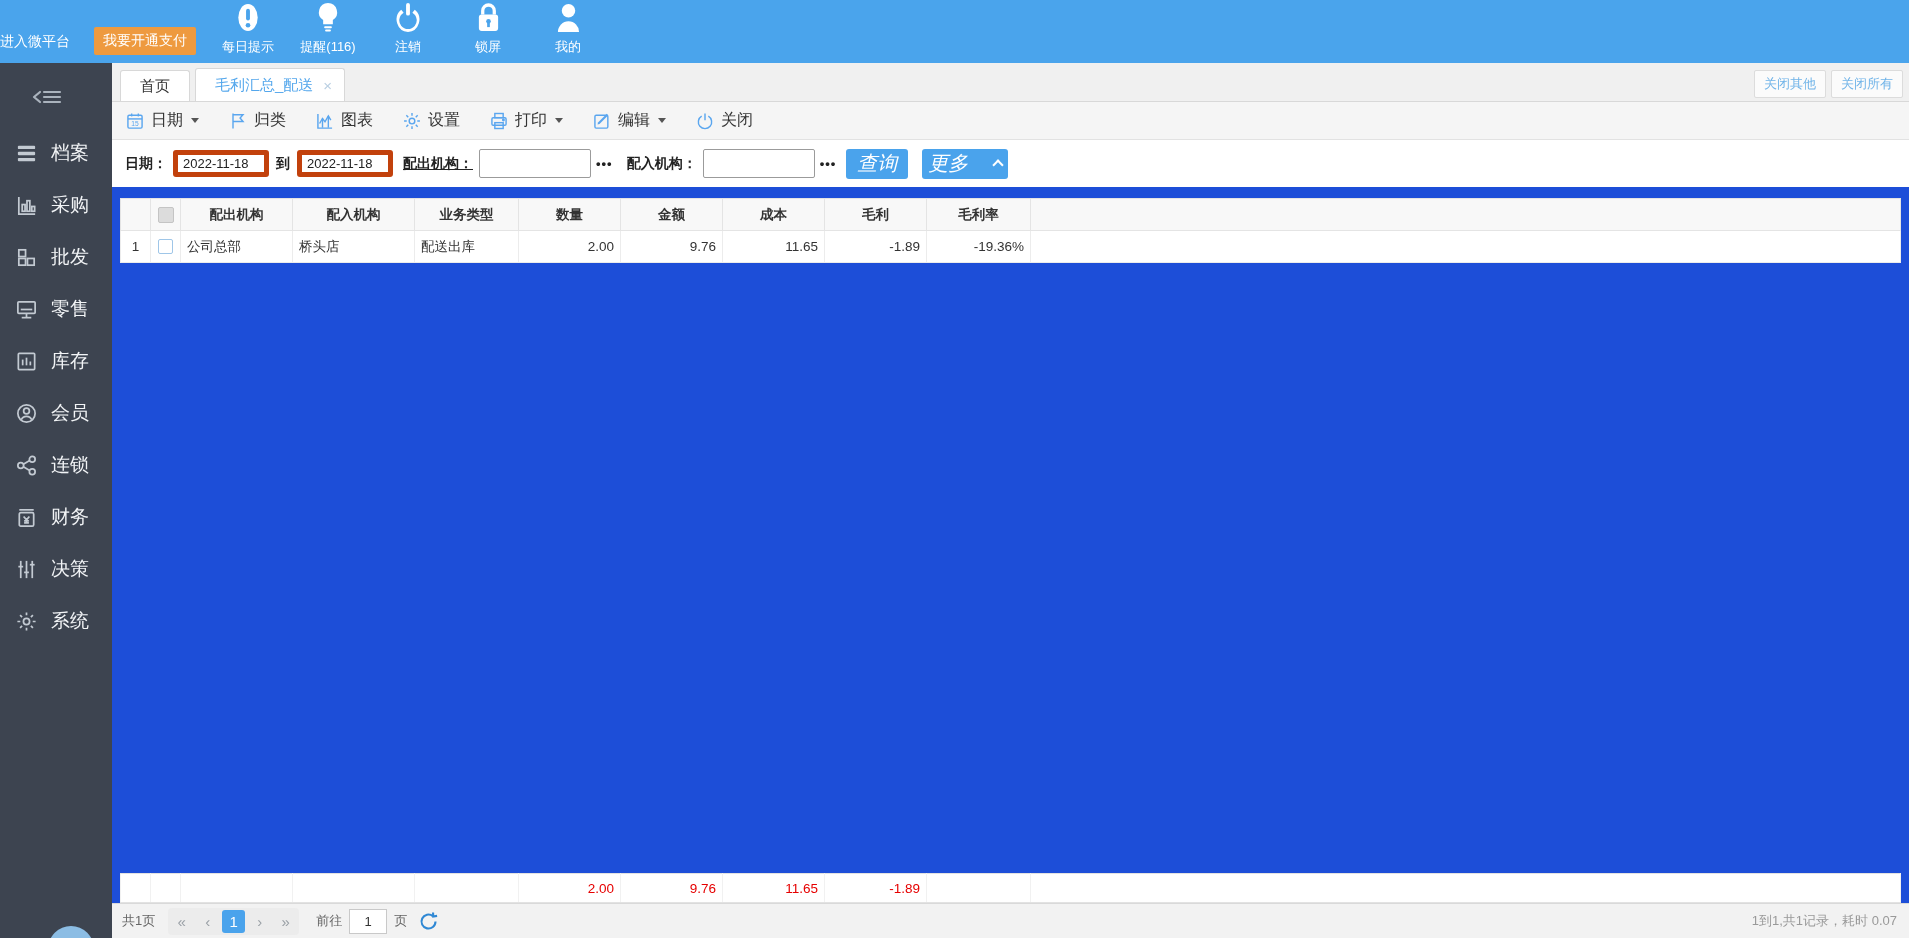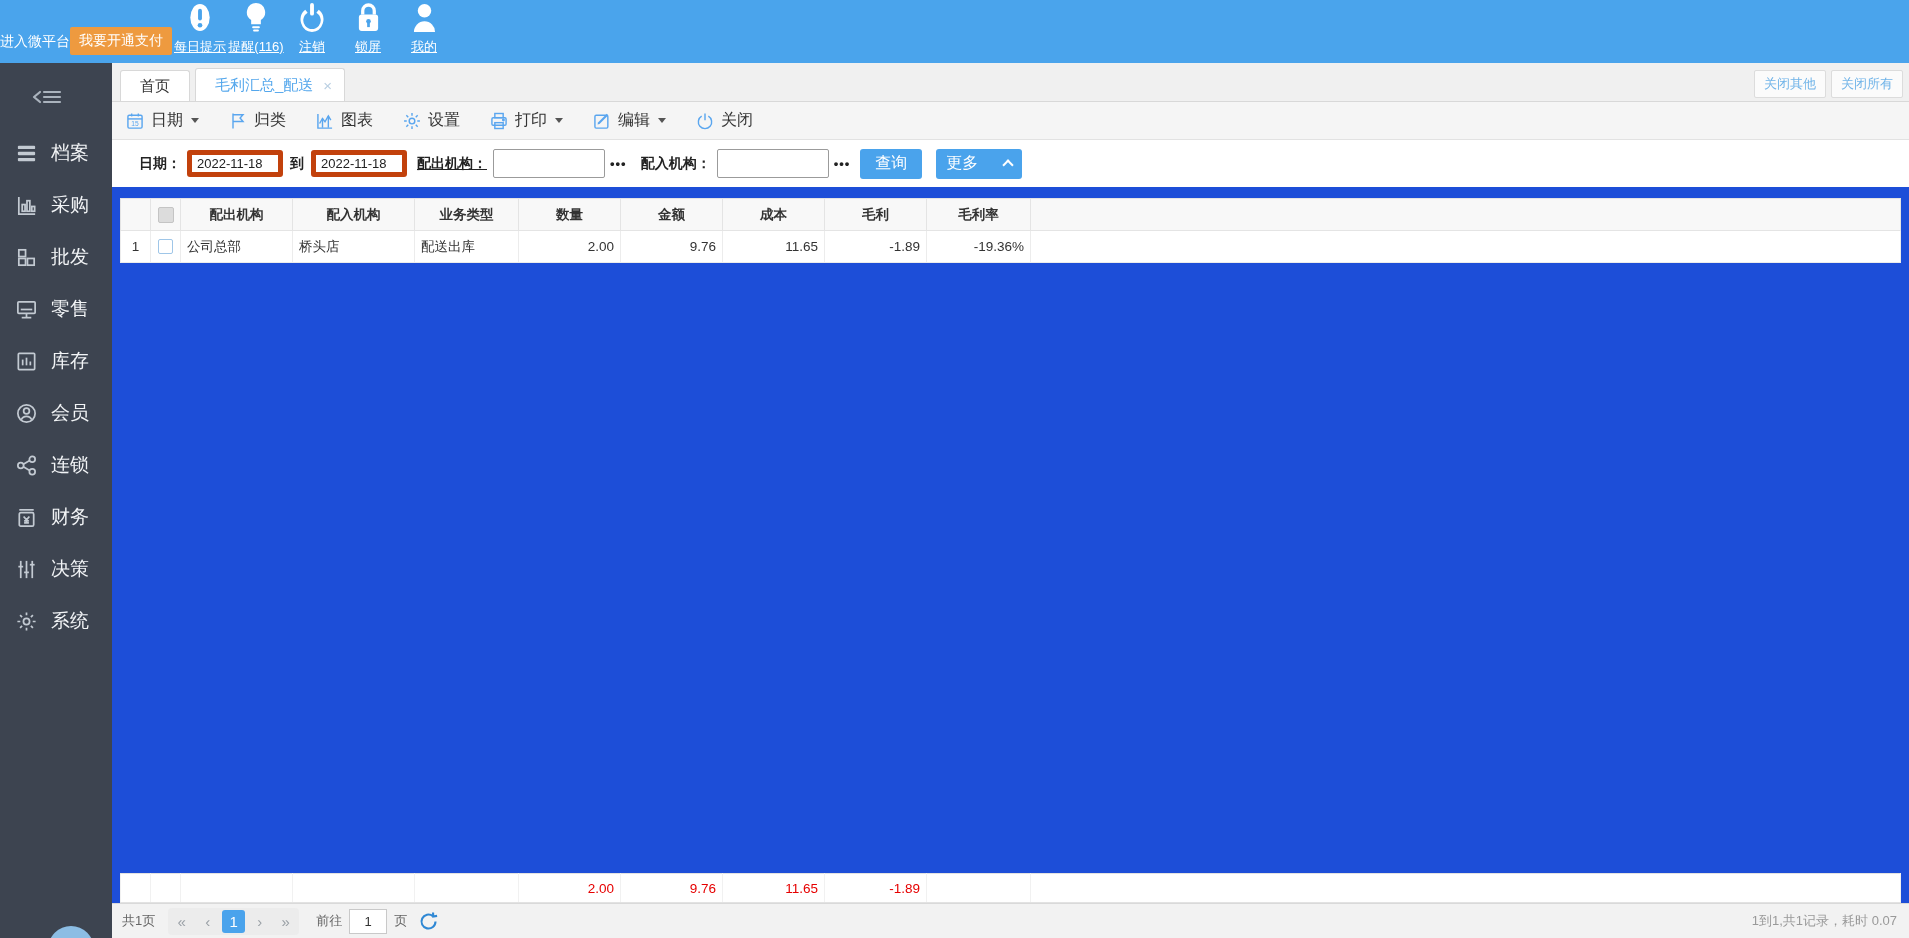--- a/index.html
+++ b/index.html
@@ -4,24 +4,24 @@
 <style>
   * { margin:0; padding:0; box-sizing:border-box; }
   html,body { width:1909px; height:938px; font-family:"Liberation Sans","DejaVu Sans",sans-serif; background:#fff; overflow:hidden; }
   .app { width:1909px; height:938px; display:flex; flex-direction:column; }
 
   
   .topbar { height:63px; background:#4AA4EC; display:flex; justify-content:space-between; flex-shrink:0; }
   .brand { display:flex; align-items:center; padding-left:13px; gap:9px; }
   .brand-title { color:#fff; font-size:27px; letter-spacing:1px; }
   .search-icon { margin-left:10px; display:flex; align-items:center; }
-  .topbar-right { display:flex; align-items:flex-end; padding:0 10px 7px 0; }
+  .topbar-right { display:flex; align-items:flex-end; padding:0 10px 7px 0; gap:24px; }
   .top-link { color:#fff; font-size:14px; margin-bottom:5px; cursor:pointer; text-decoration:none; }
   .top-link-orange { background:#EE9A3F; color:#fff; font-size:14px; padding:5px 9px; border-radius:2px; margin-bottom:1px; cursor:pointer; }
-  .top-icon-item { display:flex; flex-direction:column; align-items:center; gap:5px; color:#fff; font-size:13px; min-width:56px; cursor:pointer;text-decoration:underline; }
+  .top-icon-item { display:flex; flex-direction:column; align-items:center; gap:5px; color:#fff; font-size:13px; min-width:56px; cursor:pointer; }
   .top-icon-item svg { display:block; }
 
   
   .shell { flex:1; display:flex; min-height:0; }
   .sidebar { width:112px; background:#3D4450; display:flex; flex-direction:column; flex-shrink:0; position:relative; overflow:hidden; }
   .collapse-btn { margin:22px 0 14px 32px; color:#aab3bd; cursor:pointer; width:30px; }
   .side-nav { display:flex; flex-direction:column; }
   .side-item { display:flex; align-items:center; gap:13px; padding:13px 0 13px 15px; cursor:pointer; }
   .side-item svg { width:23px; height:23px; color:#c3cad2; flex-shrink:0; }
   .side-label { color:#f2f4f6; font-size:19px; }
@@ -35,28 +35,28 @@
   .tab.active { color:#54a7ec; height:33px; padding-right:12px; }
   .tab-close { color:#b9cfe2; margin-left:10px; font-size:15px; cursor:pointer; }
   .tab-actions { position:absolute; right:6px; top:7px; display:flex; gap:5px; }
   .tab-action-btn { background:#fbfbfb; border:1px solid #dcdcdc; color:#6fb3e8; font-size:13px; padding:4px 9px; border-radius:2px; cursor:pointer; }
 
   .toolbar { height:38px; background:#f5f5f5; border-bottom:1px solid #e2e2e2; display:flex; align-items:center; padding-left:13px; gap:29px; flex-shrink:0; }
   .tool-item { display:flex; align-items:center; gap:6px; font-size:16px; color:#333; cursor:pointer; }
   .tool-item svg { width:20px; height:20px; color:#5aa6ef; }
   .caret-down { width:0; height:0; border-left:4px solid transparent; border-right:4px solid transparent; border-top:5px solid #555; margin-left:2px; }
 
-  .filterbar { height:47px; display:flex; align-items:center; padding-left:27px; background:#fff; font-size:14px; color:#222; flex-shrink:0; }
+  .filterbar { height:47px; display:flex; align-items:center; padding-left:13px; background:#fff; font-size:14px; color:#222; flex-shrink:0; }
   .f-label { font-weight:bold; margin-right:6px; white-space:nowrap; }
   .date-box { width:96px; height:27px; border:5px solid #c2410c; border-radius:3px; display:flex; align-items:center; padding:0 4px 0 5px; gap:10px; background:#fff; }
   .date-box input { border:none; outline:none; width:68px; font-size:13px; color:#222; font-family:inherit; }
   .to-label { margin:0 7px; font-weight:bold; }
   .org-input { width:112px; height:29px; border:1px solid #9b9b9b; border-radius:2px; outline:none; padding:0 5px; font-size:13px; font-family:inherit; }
   .dots-btn { font-size:13px; font-weight:bold; color:#222; letter-spacing:1px; margin:0 6px 0 5px; cursor:pointer; background:none; border:none; }
-  .btn-blue { background:#4AA3EC; color:#fff; border:none; border-radius:3px; height:30px; font-size:16px; cursor:pointer; font-family:inherit; display:flex; align-items:center; justify-content:center; }
+  .btn-blue { background:#4AA3EC; color:#fff; border:none; border-radius:3px; height:30px; font-size:20px; cursor:pointer; font-family:inherit; display:flex; align-items:center; justify-content:center;font-style:italic; }
   .btn-search { width:62px; margin-left:4px; }
   .btn-more { width:86px; margin-left:14px; gap:26px; }
   .chev-up { width:8px; height:8px; border-left:2px solid #fff; border-top:2px solid #fff; transform:rotate(45deg); margin-top:3px; }
 
   .grid-area { flex:1; display:flex; flex-direction:column; padding:11px 8px 0 8px; min-height:0; }
   table { width:100%; border-collapse:collapse; table-layout:fixed; font-size:13.5px; color:#333; }
   thead th { background:#f8f8f8; border:1px solid #e4e4e4; height:32px; font-weight:bold; text-align:center; font-size:13.5px; }
   tbody.data td { border:1px solid #ececec; height:32px; padding:0 6px; background:#fff; }
   td.num, th.num { text-align:right; }
   td.ctr { text-align:center; padding:0; }

